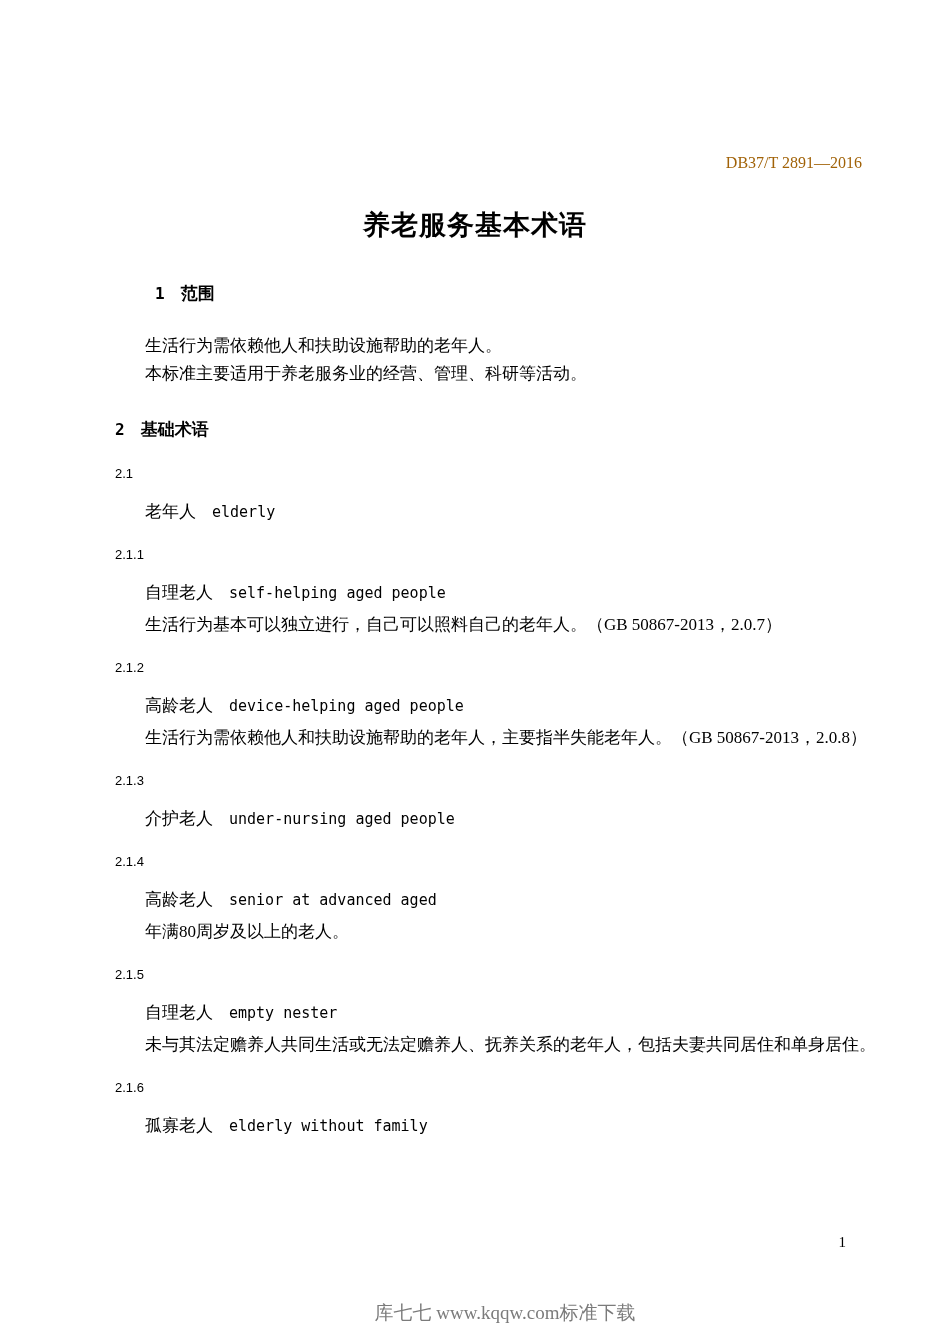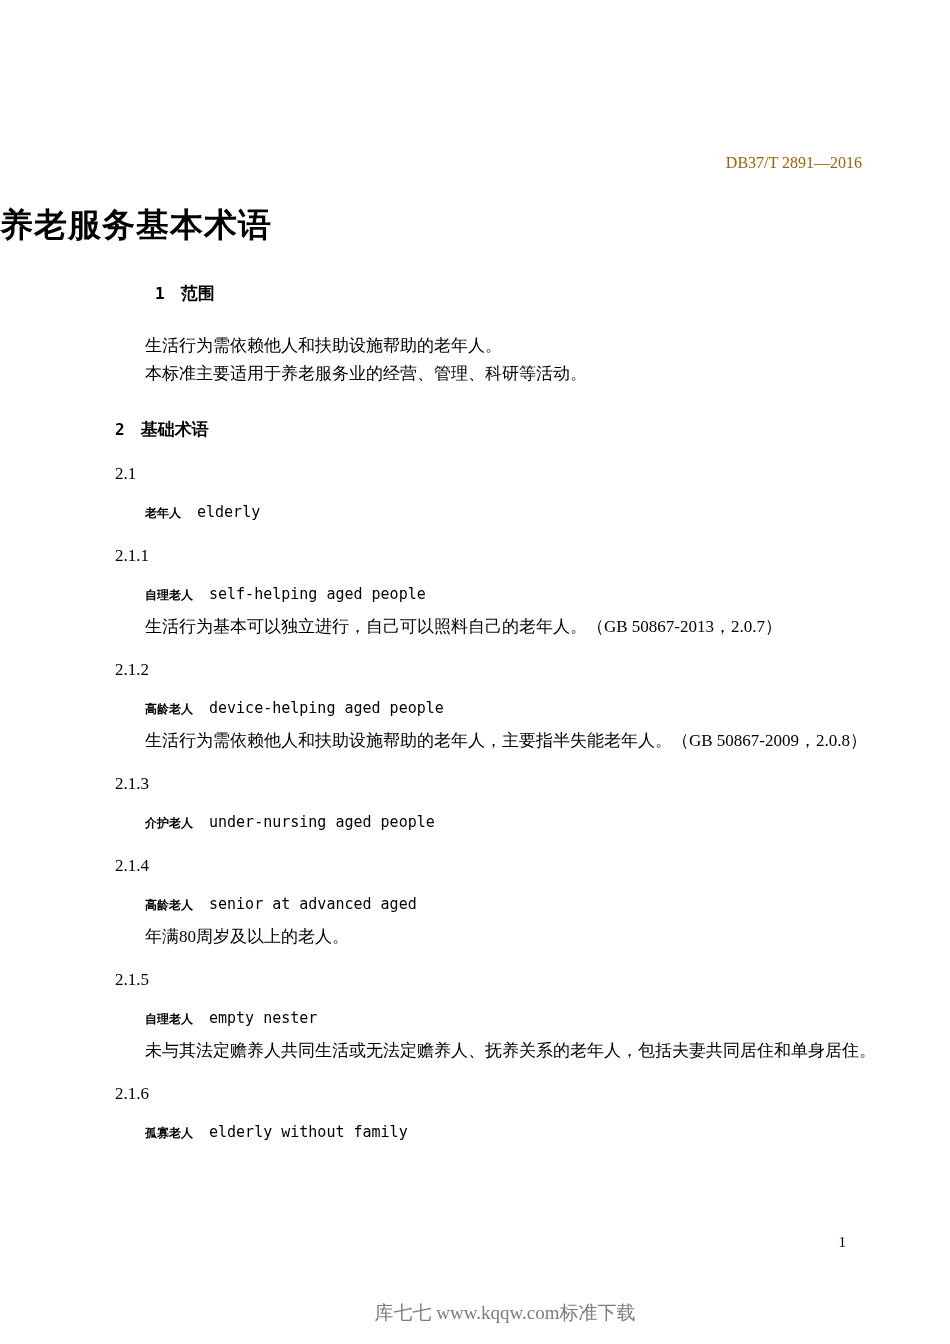--- a/index.html
+++ b/index.html
@@ -11,23 +11,23 @@
     color: #000000;
     font-family: "Liberation Serif", serif;
   }
   .header-code {
     position: absolute; top: 112px; right: 88px;
     font-family: Liberation Serif, serif;
     font-size: 16px; line-height: 22px; color: #a16207; margin-top: 40px;
   }
   .doc-title {
     position: absolute; top: 208px; left: 0; width: 100%;
-    margin: 0; text-align: left;
+    margin: 0; text-align: center;
     font-family: "Liberation Sans", sans-serif;
-    font-weight: bold; font-size: 33px; line-height: 34px;
+    font-weight: bold; font-size: 27px; line-height: 34px;
     letter-spacing: 1px;
   }
   .content {
     position: absolute; top: 0; left: 115px; width: 772px;
   }
   .section-heading {
     font-family: "Liberation Sans", sans-serif;
     font-weight: bold; font-size: 17px; line-height: 24px;
   }
   .section-heading .sec-num {
@@ -38,31 +38,31 @@
   .sec1 { margin-top: 282px; margin-left: 40px; }
   .sec2 { margin-top: 30px; }
   .body-para {
     margin: 0 0 0 30px;
     font-family: "Liberation Serif", serif;
     font-size: 17px; line-height: 28px;
   }
   .body-para.first { margin-top: 26px; }
   .clause-num {
     margin-top: 21px;
-    font-family: Liberation Serif, serif;
-    font-size: 17px; line-height: 20px;
+    font-family: Liberation Sans, sans-serif;
+    font-size: 13px; line-height: 20px;
   }
   .clause-num.first { margin-top: 22px; }
   .term-line {
     margin: 16px 0 0 30px;
     line-height: 24px;
   }
   .term-zh {
     font-family: "Liberation Sans", sans-serif;
-    font-weight: bold; font-size: 12px;
+    font-weight: normal; font-size: 17px;
   }
   .term-en {
     font-family: "DejaVu Sans Mono", monospace;
     font-size: 15px; margin-left: 16px;
   }
   .term-def {
     margin: 8px 0 0 30px;
     font-family: "Liberation Serif", serif;
     font-size: 17px; line-height: 24px;
   }
@@ -112,21 +112,21 @@
       <span class="term-zh">自理老人</span><span class="term-en">self-helping aged people</span>
     </div>
     <p class="term-def">生活行为基本可以独立进行，自己可以照料自己的老年人。（GB 50867-2013，2.0.7）</p>
   </div>
 
   <div>
     <div class="clause-num">2.1.2</div>
     <div class="term-line">
       <span class="term-zh">高龄老人</span><span class="term-en">device-helping aged people</span>
     </div>
-    <p class="term-def">生活行为需依赖他人和扶助设施帮助的老年人，主要指半失能老年人。（GB 50867-2009，2.0.8）</p>
+    <p class="term-def">生活行为需依赖他人和扶助设施帮助的老年人，主要指半失能老年人。（GB 50867-2013，2.0.8）</p>
   </div>
 
   <div>
     <div class="clause-num">2.1.3</div>
     <div class="term-line">
       <span class="term-zh">介护老人</span><span class="term-en">under-nursing aged people</span>
     </div>
   </div>
 
   <div>

